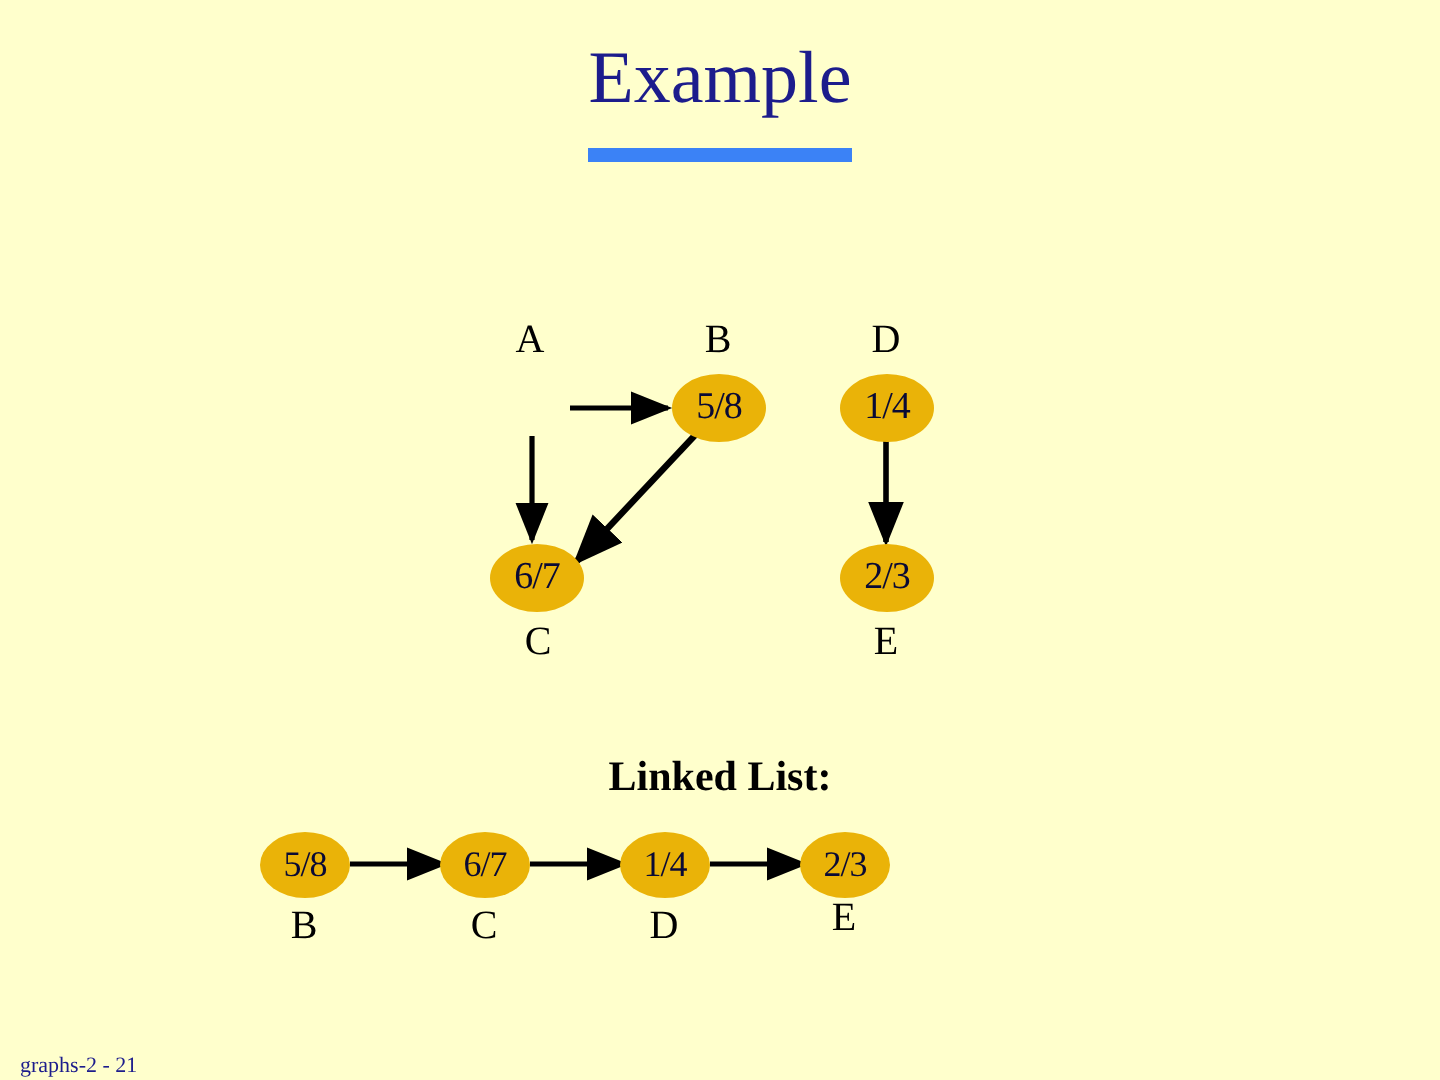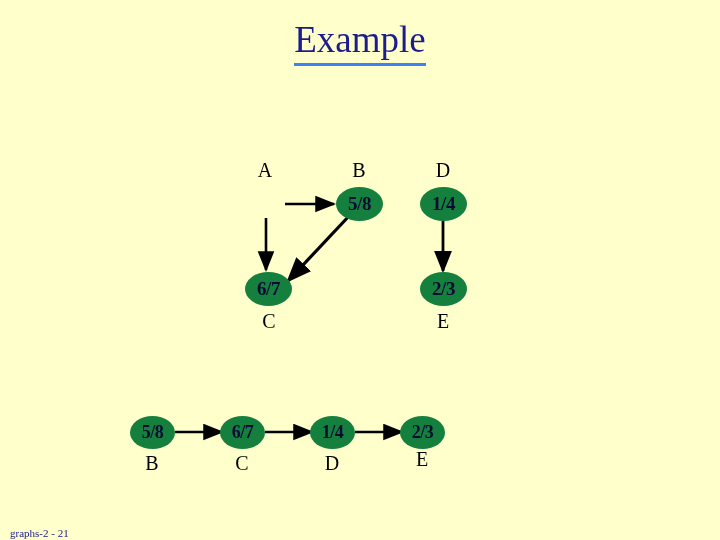--- a/index.html
+++ b/index.html
@@ -30,40 +30,40 @@
     width: 720px;
     text-align: center;
     color: #1c1c8c;
     font-size: 37px;
     line-height: 44px;
     letter-spacing: 0px;
     white-space: nowrap;
   }
   #title .t-inner {
     display: inline-block;
-    border-bottom: 3px solid #3b82f6;
-    padding-bottom: 1px;
+    border-bottom: 7px solid #3b82f6;
+    padding-bottom: 12px;
   }
 
   
   #canvas {
     position: absolute;
     left: 0;
     top: 0;
     width: 720px;
     height: 540px;
     pointer-events: none;
   }
 
   .node {
     position: absolute;
-    background: #15803d;
+    background: #eab308;
     border-radius: 50%;
     color: #0a0a35;
-    font-weight: bold;
+    font-weight: normal;
     text-align: center;
     white-space: nowrap;
     display: flex;
     align-items: center;
     justify-content: center;
     letter-spacing: -0.5px;
   }
   .node.graph-node {
     width: 47px;
     height: 34px;
@@ -139,20 +139,21 @@
   <div class="vlabel" style="left:339px; top:159px; width:40px;">B</div>
   <div class="vlabel" style="left:249px; top:310px; width:40px;">C</div>
   <div class="vlabel" style="left:423px; top:159px; width:40px;">D</div>
   <div class="vlabel" style="left:423px; top:310px; width:40px;">E</div>
 
   <div class="node graph-node" style="left:336px; top:187px;">5/8</div>
   <div class="node graph-node" style="left:245px; top:272px;">6/7</div>
   <div class="node graph-node" style="left:420px; top:187px;">1/4</div>
   <div class="node graph-node" style="left:420px; top:272px;">2/3</div>
 
+  <div id="llheading">Linked List:</div>
 
   <div class="node list-node" style="left:130px; top:416px;">5/8</div>
   <div class="node list-node" style="left:220px; top:416px;">6/7</div>
   <div class="node list-node" style="left:310px; top:416px;">1/4</div>
   <div class="node list-node" style="left:400px; top:416px;">2/3</div>
 
   <div class="vlabel" style="left:132px; top:452px; width:40px;">B</div>
   <div class="vlabel" style="left:222px; top:452px; width:40px;">C</div>
   <div class="vlabel" style="left:312px; top:452px; width:40px;">D</div>
   <div class="vlabel" style="left:402px; top:448px; width:40px;">E</div>

